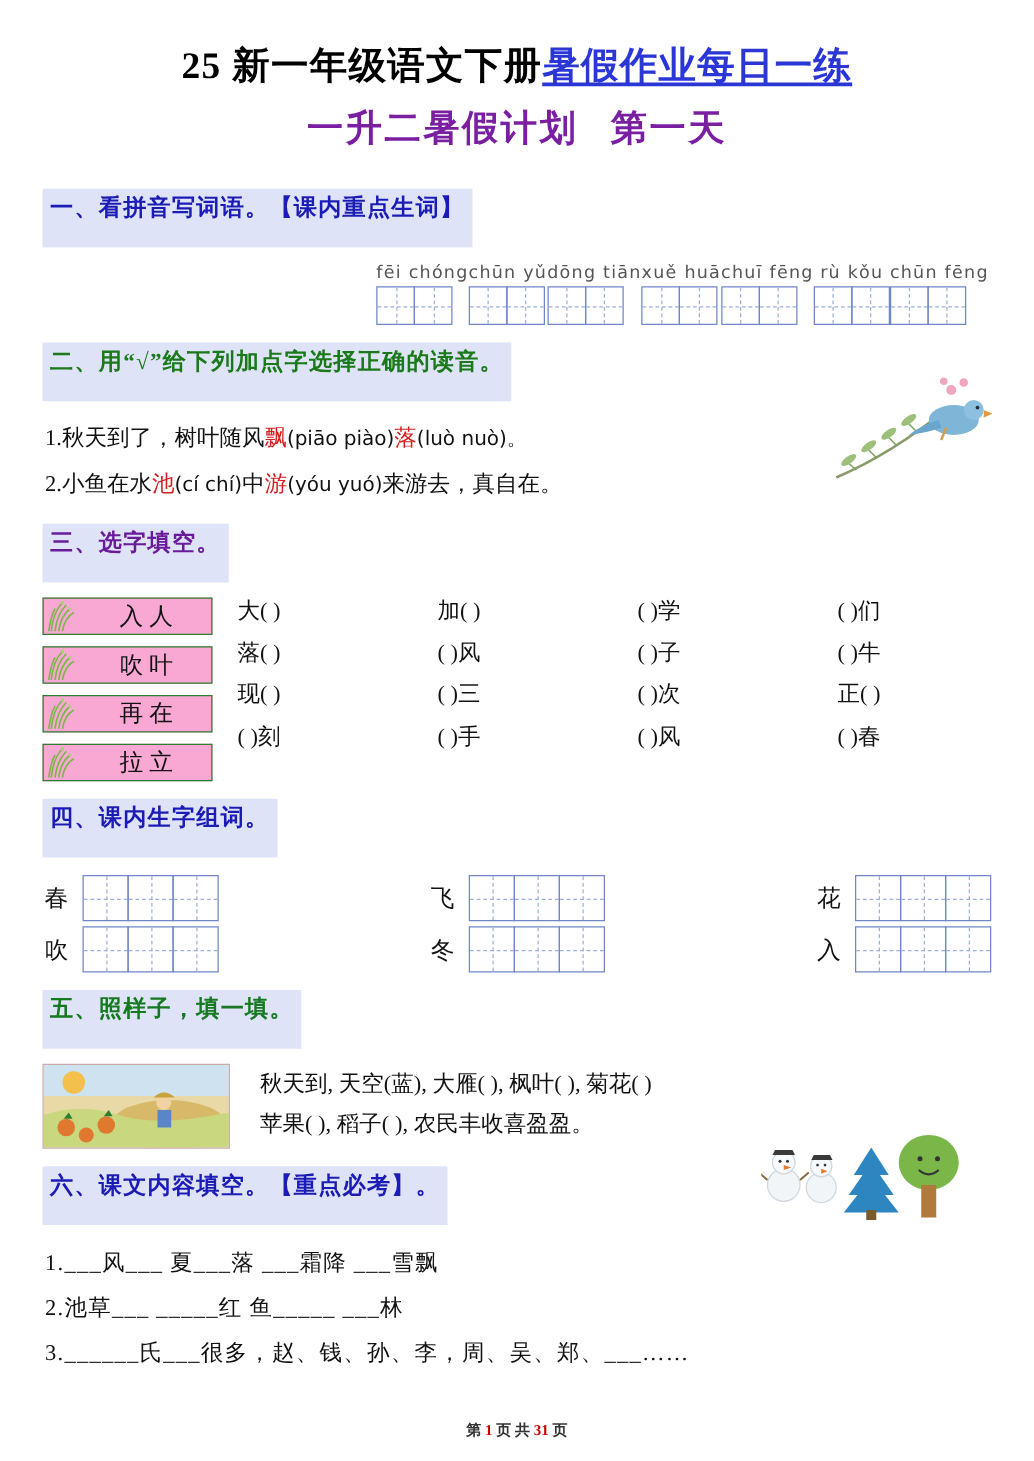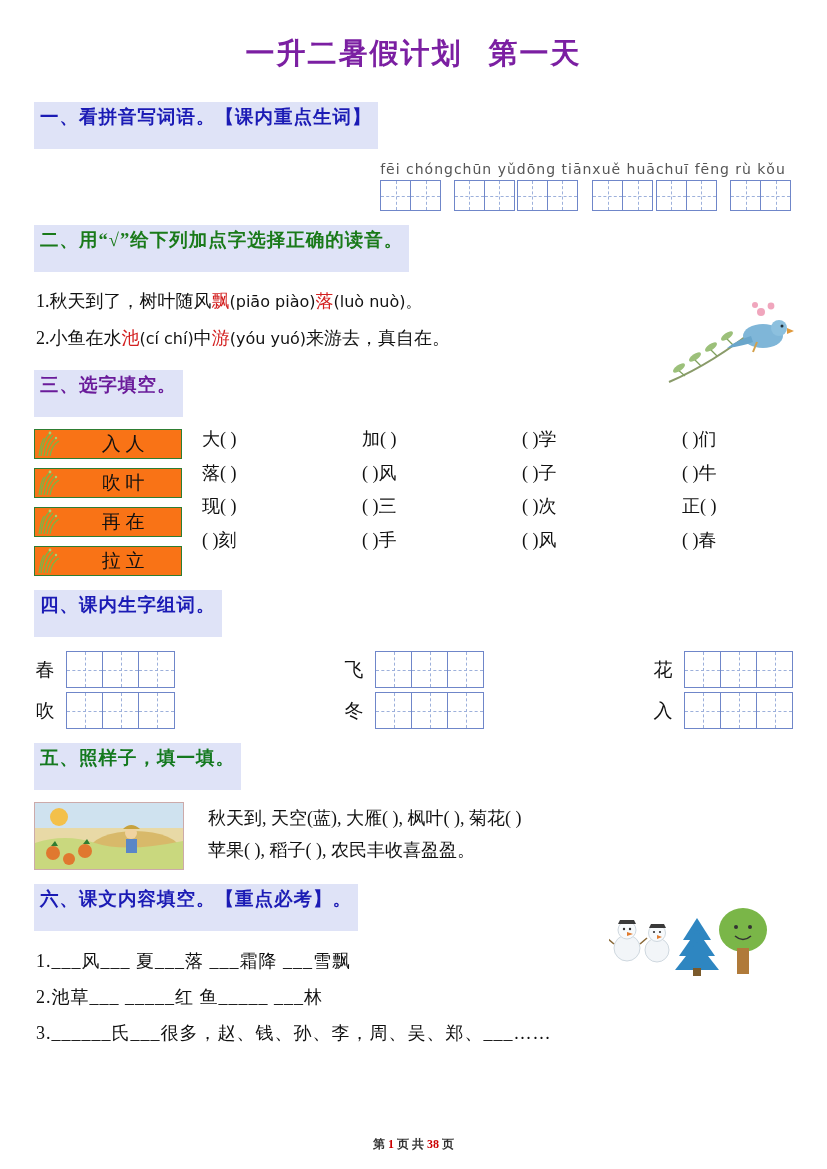--- a/index.html
+++ b/index.html
@@ -93,25 +93,25 @@
     font-size:18px;
     margin:10px 0 4px 2px;
     line-height:1.5;
   }
   .red{color:#d32020;}
   .pin{font-family:"DejaVu Sans",sans-serif;font-size:16px;}
   
   .three-wrap{display:flex;gap:20px;margin-top:6px;}
   .word-col{display:flex;flex-direction:column;gap:9px;}
   .word-box{
-    width:148px;height:30px;
+    width:136px;height:30px;
     border:1px solid #2e7d32;
     display:flex;align-items:center;
     box-sizing:border-box;
-    background:#f97316;
+    background:#f9a8d4;
   }
   .grass{
     width:30px;height:28px;flex:0 0 30px;
     position:relative;
   }
   .word-box .w{
     flex:1;text-align:center;font-size:19px;
     font-family:"Liberation Serif",serif;
   }
   .blank-col{flex:1;}
@@ -159,20 +159,23 @@
   .winter{
     position:absolute;right:58px;top:900px;width:160px;height:76px;
   }
 </style>
 </head>
 <body>
 
 <div class="page">
 
   
+  <div class="title1">
+    <span class="black">25 新一年级语文下册</span><span class="blue">暑假作业每日一练</span>
+  </div>
   <div class="title2">
     <span>一升二暑假计划</span><span class="sp"></span><span>第一天</span>
   </div>
 
   
   <div class="sec navy">一、看拼音写词语。【课内重点生词】</div>
 
   <div class="pinyin-row">
     <div class="py-item">
       <div class="py-text">fēi chóng</div>
@@ -204,20 +207,27 @@
     </div>
     <div class="py-item">
       <div class="py-text">chuī fēng</div>
       <div class="tianzi">
           <div class="cell"></div>
           <div class="cell"></div>
         </div>
     </div>
     <div class="py-item">
       <div class="py-text">rù  kǒu</div>
+      <div class="tianzi">
+          <div class="cell"></div>
+          <div class="cell"></div>
+        </div>
+    </div>
+    <div class="py-item">
+      <div class="py-text">chūn fēng</div>
       <div class="tianzi">
           <div class="cell"></div>
           <div class="cell"></div>
         </div>
     </div>
   </div>
 
   
   <div class="sec green">二、用“√”给下列加点字选择正确的读音。</div>
 
@@ -494,17 +504,17 @@
           <circle cx="141" cy="27" r="2" fill="#333"></circle>
         <path d="M126 36 q8 7 16 0" stroke="#333" stroke-width="1.6" fill="none"></path>
       </g>
     </svg>
   </div>
 
   <div class="footer">
     <span>第</span>
     <span class="num">1</span>
     <span>页 共</span>
-    <span class="num">38</span>
+    <span class="num">31</span>
     <span>页</span>
   </div>
 
 </div>
 
 </body></html>

